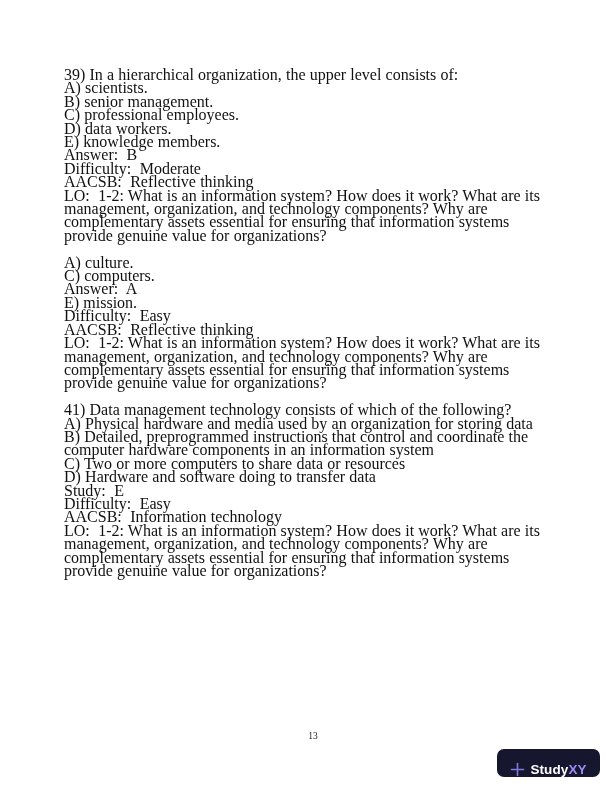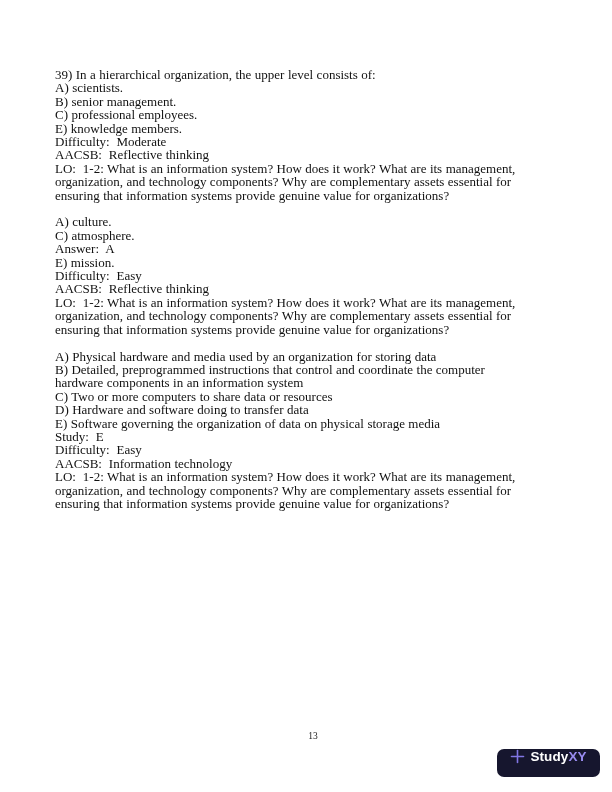--- a/index.html
+++ b/index.html
@@ -8,24 +8,24 @@
     position: relative;
     width: 612px;
     height: 792px;
     background: #ffffff;
     overflow: hidden;
     font-family: "Liberation Serif", "DejaVu Serif", serif;
     color: #111111;
   }
   .content {
     position: absolute;
-    left: 55px;
+    left: 64px;
     top: 68px;
     width: 478px;
-    font-size: 13px;
+    font-size: 16px;
     line-height: 13.4px;
   }
   .question { margin: 0; }
   .question + .question { margin-top: 13.4px; }
   .line {
     white-space: pre-wrap;
     word-spacing: 0.2px;
   }
   .page-number {
     position: absolute;
@@ -37,21 +37,21 @@
     color: #222222;
   }
   .brand-badge {
     position: absolute;
     left: 497px;
     top: 749px;
     width: 103px;
     height: 28px;
     border-radius: 7px;
     display: flex;
-    align-items: flex-start;
+    align-items: flex-end;
     justify-content: center;
     gap: 5px;
     font-family: "Liberation Sans", "DejaVu Sans", sans-serif;
   }
   .brand-plus { display: flex; align-items: center; }
   .brand-text {
     font-size: 13.5px;
     font-weight: 700;
     letter-spacing: 0.1px;
     color: #ffffff;
@@ -64,42 +64,44 @@
 
 <div class="page">
 
   <div class="content">
 
     <div class="question">
       <div class="line">39) In a hierarchical organization, the upper level consists of:</div>
       <div class="line">A) scientists.</div>
       <div class="line">B) senior management.</div>
       <div class="line">C) professional employees.</div>
+      <div class="line">D) data workers.</div>
       <div class="line">E) knowledge members.</div>
+      <div class="line">Answer:  B</div>
       <div class="line">Difficulty:  Moderate</div>
       <div class="line">AACSB:  Reflective thinking</div>
       <div class="line">LO:  1-2: What is an information system? How does it work? What are its management, organization, and technology components? Why are complementary assets essential for ensuring that information systems provide genuine value for organizations?</div>
     </div>
 
     <div class="question">
       <div class="line">A) culture.</div>
-      <div class="line">C) atmosphere.</div>
+      <div class="line">C) computers.</div>
       <div class="line">Answer:  A</div>
       <div class="line">E) mission.</div>
       <div class="line">Difficulty:  Easy</div>
       <div class="line">AACSB:  Reflective thinking</div>
       <div class="line">LO:  1-2: What is an information system? How does it work? What are its management, organization, and technology components? Why are complementary assets essential for ensuring that information systems provide genuine value for organizations?</div>
     </div>
 
     <div class="question">
+      <div class="line">41) Data management technology consists of which of the following?</div>
       <div class="line">A) Physical hardware and media used by an organization for storing data</div>
       <div class="line">B) Detailed, preprogrammed instructions that control and coordinate the computer hardware components in an information system</div>
       <div class="line">C) Two or more computers to share data or resources</div>
       <div class="line">D) Hardware and software doing to transfer data</div>
-      <div class="line">E) Software governing the organization of data on physical storage media</div>
       <div class="line">Study:  E</div>
       <div class="line">Difficulty:  Easy</div>
       <div class="line">AACSB:  Information technology</div>
       <div class="line">LO:  1-2: What is an information system? How does it work? What are its management, organization, and technology components? Why are complementary assets essential for ensuring that information systems provide genuine value for organizations?</div>
     </div>
 
   </div>
 
   <div class="page-number">13</div>
 

